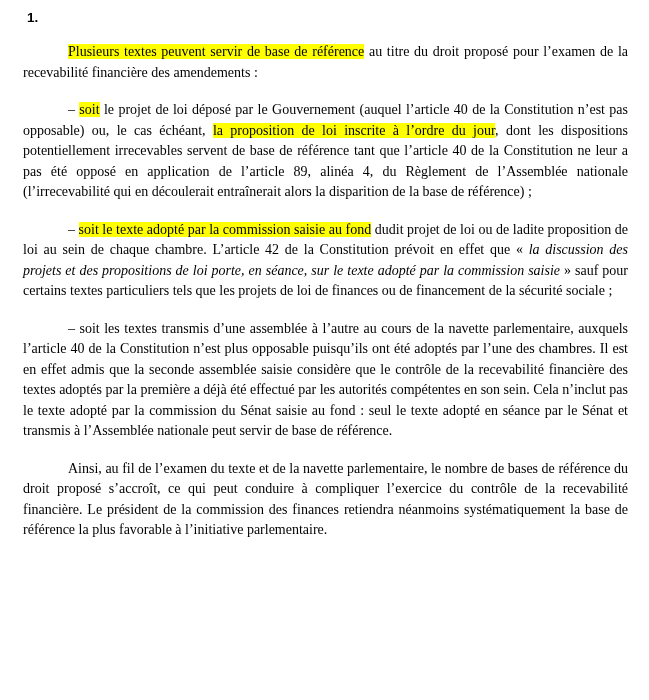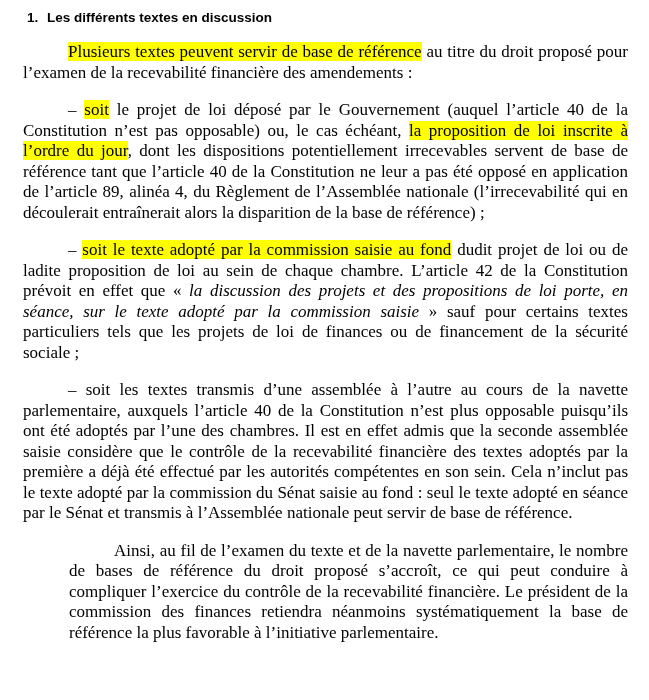--- a/index.html
+++ b/index.html
@@ -22,39 +22,38 @@
     align-items: baseline;
     padding-left: 4px;
     margin: 0 0 17px 0;
     font-family: "Liberation Sans", "DejaVu Sans", sans-serif;
     font-size: 13.5px;
     font-weight: bold;
     color: #000000;
   }
   .heading .hnum { width: 20px; flex: 0 0 20px; }
   .para {
-    font-size: 17px;
+    font-size: 14px;
     line-height: 20.5px;
     text-align: justify;
     text-indent: 45px;
     margin: 0 0 17px 0;
   }
-  .para:last-child { margin-bottom: 0; margin-left: 46px; }
+  .para:last-child { margin-bottom: 0; }
   .hl { background-color: var(--hl, #ffff00); }
   .b  { font-weight: normal; }
   .i  { font-style: italic; }
 </style>
 </head>
 <body>
 
 <div class="page">
 
   <h1 class="heading">
       <span class="hnum">1.</span>
-      <span class="htext">Les différents textes en discussion</span>
     </h1>
 
   <p class="para"><span class="hl">Plusieurs textes peuvent servir de base de référence</span><span> au titre du droit proposé pour l’examen de la recevabilité financière des amendements :</span></p>
 
   <p class="para"><span>– </span><span class="hl">soit</span><span> le </span><span class="b">projet de loi déposé par le Gouvernement</span><span> (auquel l’article 40 de la Constitution n’est pas opposable) ou, le cas échéant, </span><span class="b hl">la proposition de loi inscrite à l’ordre du jour</span><span>, dont les dispositions potentiellement irrecevables servent de base de référence tant que l’article 40 de la Constitution ne leur a pas été opposé en application de l’article 89, alinéa 4, du Règlement de l’Assemblée nationale (l’irrecevabilité qui en découlerait entraînerait alors la disparition de la base de référence) ;</span></p>
 
   <p class="para"><span>– </span><span class="hl">soit le </span><span class="b hl">texte adopté par la commission saisie au fond</span><span> dudit projet de loi ou de ladite proposition de loi au sein de chaque chambre. L’article 42 de la Constitution prévoit en effet que « </span><span class="i">la discussion des projets et des propositions de loi porte, en séance, sur le texte adopté par la commission saisie</span><span> » sauf pour certains textes particuliers tels que les projets de loi de finances ou de financement de la sécurité sociale ;</span></p>
 
   <p class="para"><span>– soit les </span><span class="b">textes transmis d’une assemblée à l’autre</span><span> au cours de la navette parlementaire, auxquels l’article 40 de la Constitution n’est plus opposable puisqu’ils ont été adoptés par l’une des chambres. Il est en effet admis que la seconde assemblée saisie considère que le contrôle de la recevabilité financière des textes adoptés par la première a déjà été effectué par les autorités compétentes en son sein. Cela n’inclut pas le texte adopté par la commission du Sénat saisie au fond : seul le texte adopté en séance par le Sénat et transmis à l’Assemblée nationale peut servir de base de référence.</span></p>
 

